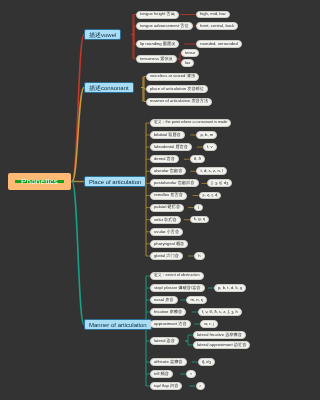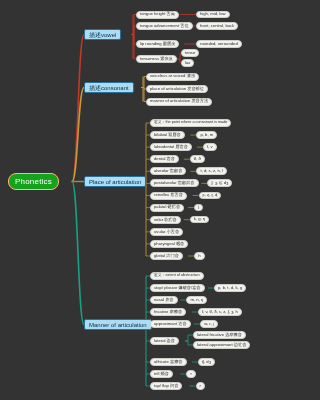--- a/index.html
+++ b/index.html
@@ -21,25 +21,25 @@
     border-radius:2px;
     display:flex;
     align-items:center;
     justify-content:center;
   }
 
   
   .n-root{
     background:#15a21c;
     color:#ffffff;
-    border:1px solid #fdba74;
+    border:7px solid #fdba74;
     font-size:8px;
     padding:0 6px;
     height:17px;
-    border-radius:8px;
+    border-radius:2px;
     letter-spacing:.2px;
   }
 
   
   .n-l2{
     background:#a9ddf5;
     color:#0b2b44;
     border:1px solid #2b6f96;
     font-size:6px;
     padding:0 4px;

